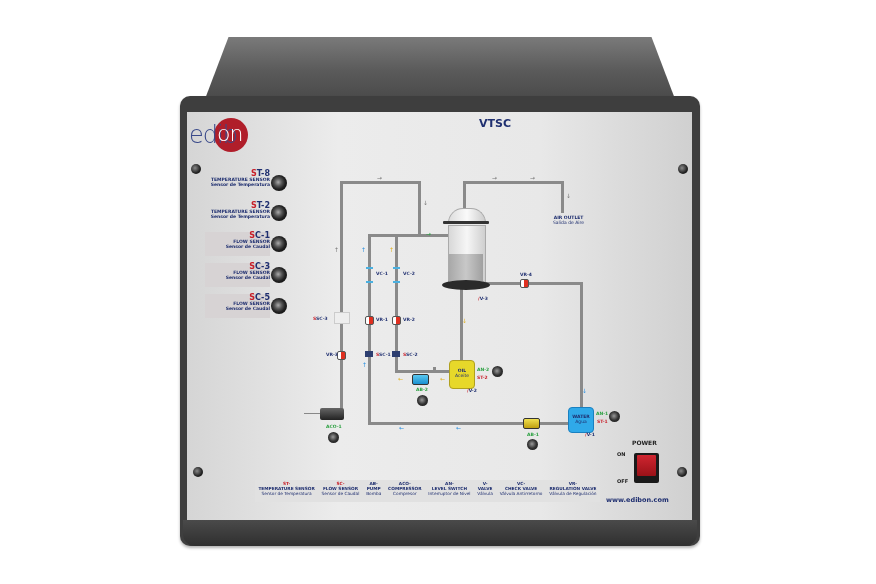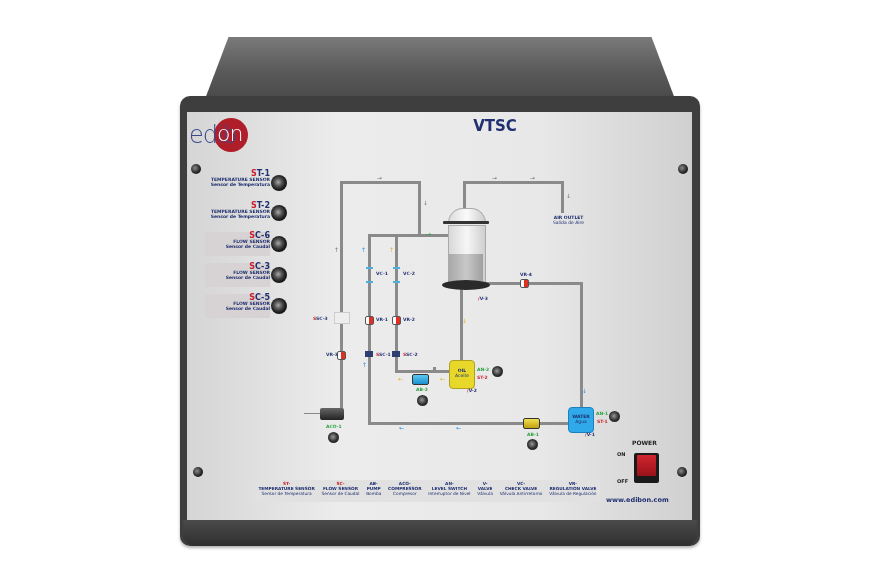--- a/index.html
+++ b/index.html
@@ -9,21 +9,21 @@
   .lid{left:232px;top:37px;width:416px;height:60px;background:linear-gradient(#7a7a7a,#5a5a5a 55%,#4a4a4a);
        clip-path:polygon(5% 0,95% 0,100% 100%,0 100%);border-radius:6px 6px 0 0;}
   .frame{left:180px;top:96px;width:520px;height:450px;background:#3e3e3e;border-radius:10px;box-shadow:0 2px 3px rgba(0,0,0,.3);}
   .bottom-lip{left:183px;top:520px;width:514px;height:26px;background:linear-gradient(#4a4a4a,#2f2f2f);border-radius:0 0 12px 12px;}
   .panel{left:187px;top:112px;width:505px;height:408px;background:linear-gradient(90deg,#d5d5d5,#ececec 30%,#e8e8e8 70%,#d0d0d0);}
   .screw{width:10px;height:10px;border-radius:50%;background:radial-gradient(circle at 40% 40%,#888,#222 60%,#111);}
   
   .logo-text{left:189px;top:121px;font-size:24px;color:#3a4a8a;font-family:"DejaVu Sans",sans-serif;letter-spacing:-1px;font-weight:300;}
   .logo-circle{left:214px;top:118px;width:34px;height:34px;border-radius:50%;background:#b01e2a;}
   .t-main{left:300px;top:117px;width:390px;text-align:center;font-weight:bold;color:#1f2f70;}
-  .t1{font-size:15px;}
+  .t1{font-size:11px;}
   .t2{font-size:8.5px;margin-top:1px;}
   .t3{font-size:8px;margin-top:1px;}
   
   .sens{left:205px;width:65px;height:24px;text-align:right;font-weight:bold;line-height:1.05;}
   .sens.bg{background:#d7d3d4;}
   .sens .code{font-size:8px;color:#1f2f70;}
   .sens .code .r{color:#c8202a;}
   .sens .en{font-size:4.5px;color:#1f2f70;}
   .sens .es{font-size:4.5px;color:#1f2f70;}
   .knob{width:16px;height:16px;border-radius:50%;background:radial-gradient(circle at 45% 45%,#aaa 0,#555 30%,#222 55%,#111 75%);}
@@ -70,35 +70,35 @@
 <div class="abs logo-circle"></div>
 <div class="abs logo-text"><span>edib</span></div>
 
 <div class="abs" style="left:217px;top:121px;font-size:22px;color:#fff;font-weight:300;letter-spacing:-1px;">on</div>
 
 <div class="abs t-main">
   <div class="t1">VTSC</div>
 </div>
 
 <div class="abs sens" style="top:170px;">
-  <div class="code"><span class="r">S</span><span>T-1</span></div>
+  <div class="code"><span class="r">S</span><span>T-8</span></div>
   <div class="en">TEMPERATURE SENSOR</div>
   <div class="es">Sensor de Temperatura</div>
 </div>
 <div class="abs knob" style="left:271px;top:175px;"></div>
 
 <div class="abs sens" style="top:202px;">
   <div class="code"><span class="r">S</span><span>T-2</span></div>
   <div class="en">TEMPERATURE SENSOR</div>
   <div class="es">Sensor de Temperatura</div>
 </div>
 <div class="abs knob" style="left:271px;top:205px;"></div>
 
 <div class="abs sens bg" style="top:232px;">
-  <div class="code"><span class="r">S</span><span>C-6</span></div>
+  <div class="code"><span class="r">S</span><span>C-1</span></div>
   <div class="en">FLOW SENSOR</div>
   <div class="es">Sensor de Caudal</div>
 </div>
 <div class="abs knob" style="left:271px;top:236px;"></div>
 
 <div class="abs sens bg" style="top:263px;">
   <div class="code"><span class="r">S</span><span>C-3</span></div>
   <div class="en">FLOW SENSOR</div>
   <div class="es">Sensor de Caudal</div>
 </div>

